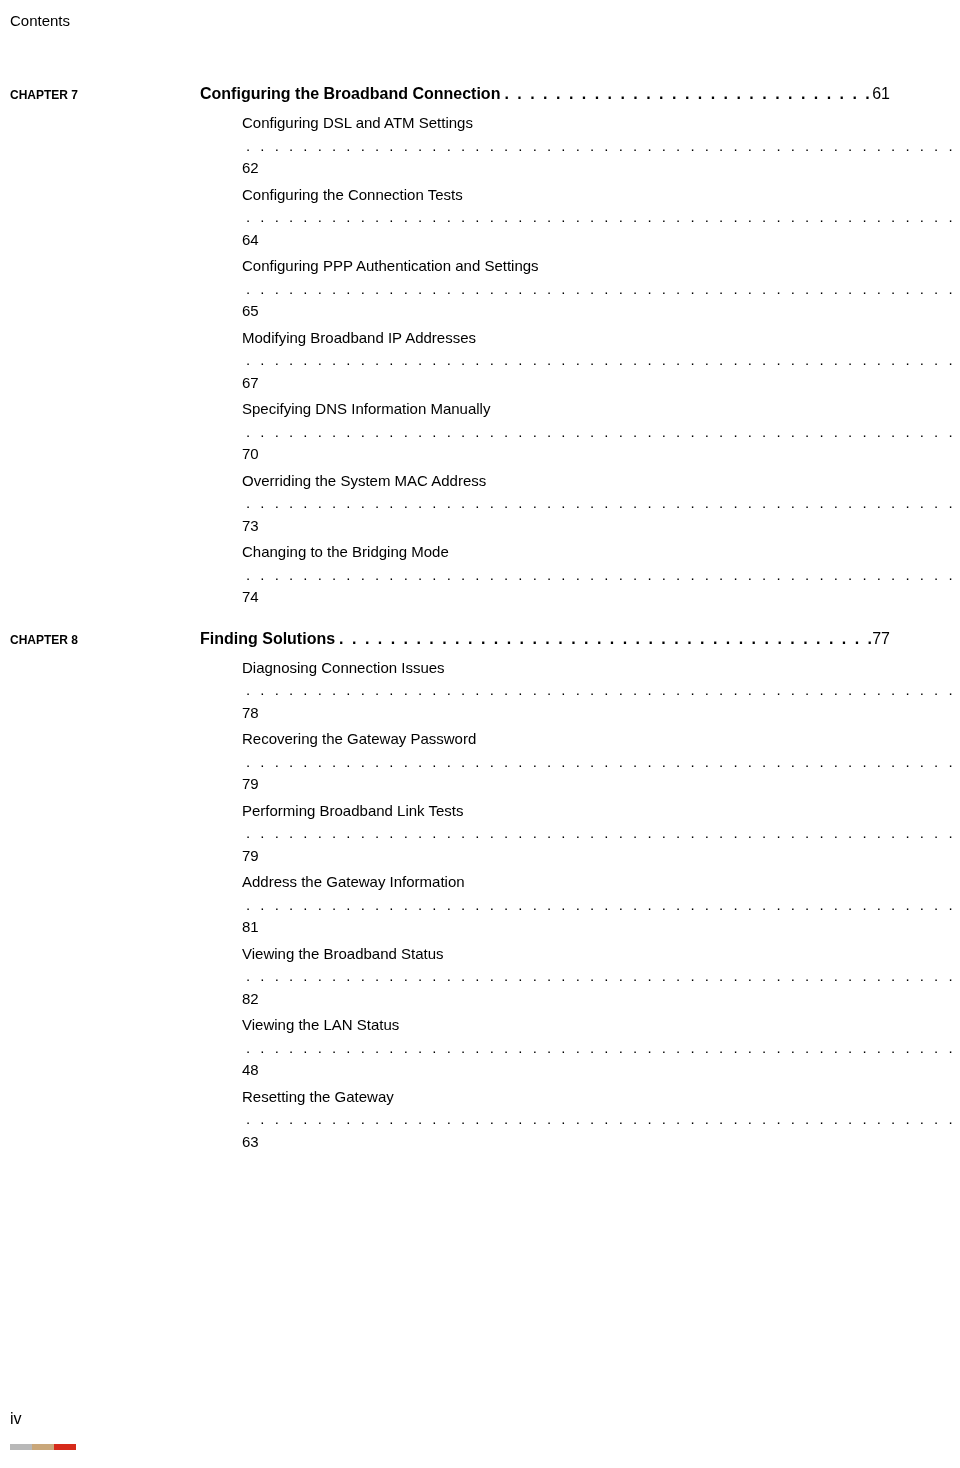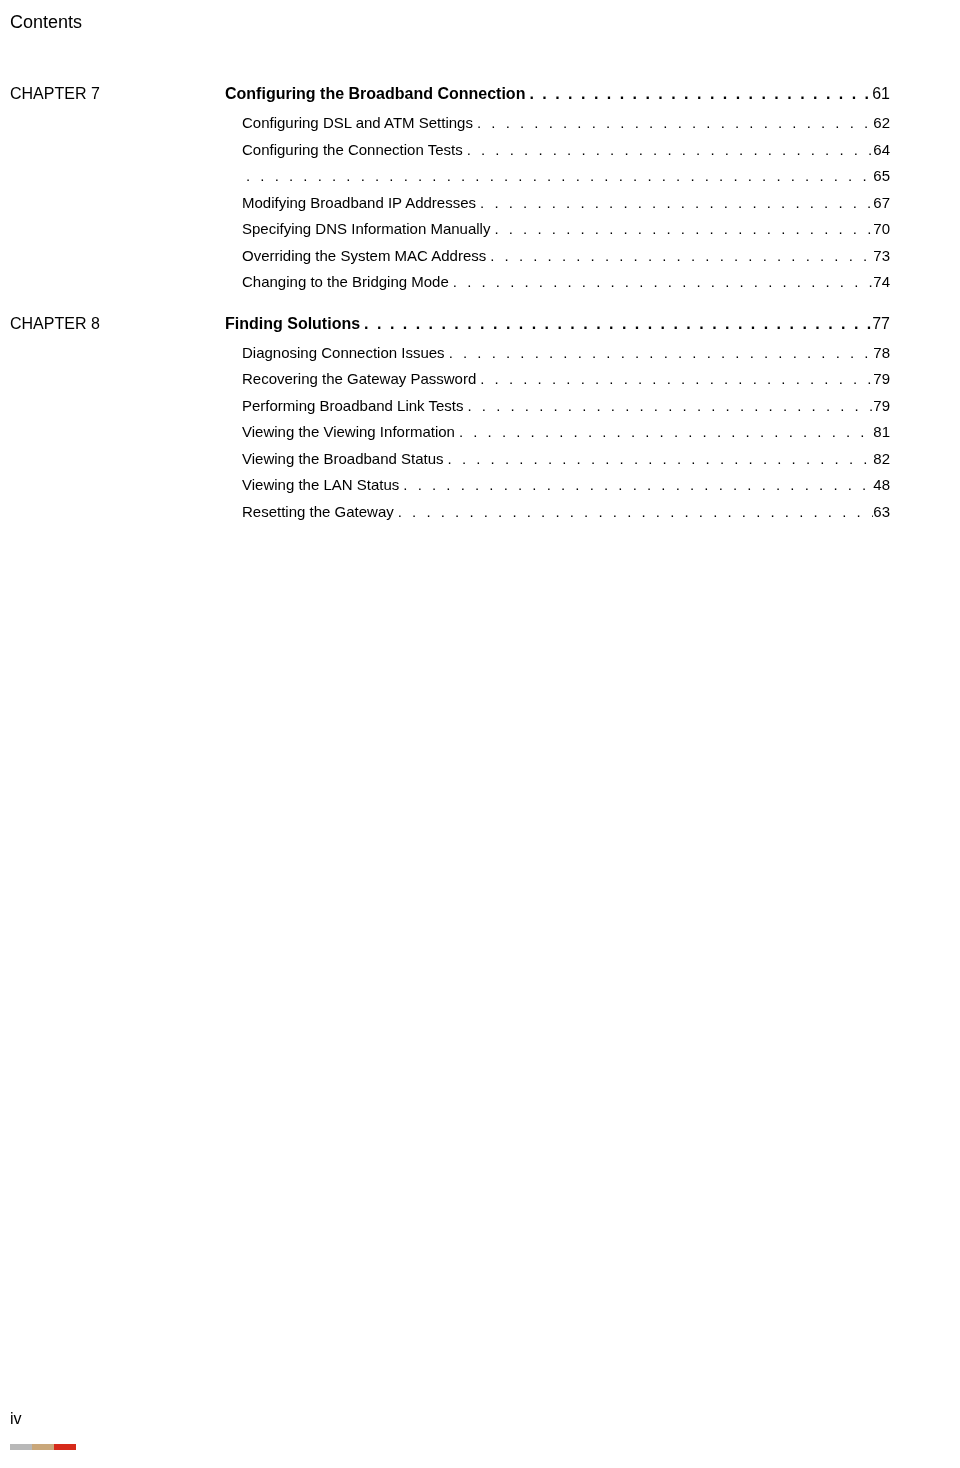--- a/index.html
+++ b/index.html
@@ -8,66 +8,66 @@
       height: 1468px;
       background: #fff;
       font-family: Arial, Helvetica, sans-serif;
       color: #000;
       position: relative;
     }
     .header {
       position: absolute;
       top: 12px;
       left: 10px;
-      font-size: 18px;
+      font-size: 15px;
     }
     .content {
       position: absolute;
       top: 82px;
       left: 10px;
       right: 60px;
     }
     .chapter-row {
       display: flex;
       align-items: baseline;
       margin-bottom: 6px;
     }
     .chapter-label {
-      font-weight: normal;
-      font-size: 16px;
+      font-weight: bold;
+      font-size: 12px;
       width: 190px;
       flex-shrink: 0;
     }
     .toc-line {
       display: flex;
       align-items: baseline;
       width: 690px;
       font-size: 16px;
       line-height: 1.5;
     }
     .toc-line.sub {
       margin-left: 232px;
       width: 648px;
       font-size: 15px;
       font-weight: normal;
     }
     .toc-title { white-space: nowrap; }
-    .toc-title.bold { font-weight: bold; margin-left: 25px; }
+    .toc-title.bold { font-weight: bold; }
     .toc-dots {
       flex: 1;
       overflow: hidden;
       white-space: nowrap;
       letter-spacing: 3px;
       padding: 0 4px;
     }
     .toc-dots.bold { font-weight: bold; letter-spacing: 2px; }
     .toc-page { white-space: nowrap; }
     .toc-page.bold { font-weight: normal; }
     .chapter-block { margin-bottom: 18px; }
-    .sub-entry { margin-bottom: 4px; }
+    .sub-entry { margin-bottom: 4px; flex-direction: column; }
     .footer {
       position: absolute;
       bottom: 40px;
       left: 10px;
       font-size: 16px;
     }
     .footer-bar {
       position: absolute;
       bottom: 18px;
       left: 10px;
@@ -100,20 +100,21 @@
       <span class="toc-title">Configuring DSL and ATM Settings</span>
       <span class="toc-dots">. . . . . . . . . . . . . . . . . . . . . . . . . . . . . . . . . . . . . . . . . . . . . . . . . . . . . . . . . . . . . . . . . . . . . . . .</span>
       <span class="toc-page">62</span>
     </div>
     <div class="sub-entry toc-line sub">
       <span class="toc-title">Configuring the Connection Tests</span>
       <span class="toc-dots">. . . . . . . . . . . . . . . . . . . . . . . . . . . . . . . . . . . . . . . . . . . . . . . . . . . . . . . . . . . . . . . . . . . . . . . .</span>
       <span class="toc-page">64</span>
     </div>
     <div class="sub-entry toc-line sub">
+      <span class="toc-title">Configuring PPP Authentication and Settings</span>
       <span class="toc-dots">. . . . . . . . . . . . . . . . . . . . . . . . . . . . . . . . . . . . . . . . . . . . . . . . . . . . . . . . . . . . . . . . . . . . . . . .</span>
       <span class="toc-page">65</span>
     </div>
     <div class="sub-entry toc-line sub">
       <span class="toc-title">Modifying Broadband IP Addresses</span>
       <span class="toc-dots">. . . . . . . . . . . . . . . . . . . . . . . . . . . . . . . . . . . . . . . . . . . . . . . . . . . . . . . . . . . . . . . . . . . . . . . .</span>
       <span class="toc-page">67</span>
     </div>
     <div class="sub-entry toc-line sub">
       <span class="toc-title">Specifying DNS Information Manually</span>
@@ -150,21 +151,21 @@
       <span class="toc-title">Recovering the Gateway Password</span>
       <span class="toc-dots">. . . . . . . . . . . . . . . . . . . . . . . . . . . . . . . . . . . . . . . . . . . . . . . . . . . . . . . . . . . . . . . . . . . . . . . .</span>
       <span class="toc-page">79</span>
     </div>
     <div class="sub-entry toc-line sub">
       <span class="toc-title">Performing Broadband Link Tests</span>
       <span class="toc-dots">. . . . . . . . . . . . . . . . . . . . . . . . . . . . . . . . . . . . . . . . . . . . . . . . . . . . . . . . . . . . . . . . . . . . . . . .</span>
       <span class="toc-page">79</span>
     </div>
     <div class="sub-entry toc-line sub">
-      <span class="toc-title">Viewing the Viewing Information</span>
+      <span class="toc-title">Address the Gateway Information</span>
       <span class="toc-dots">. . . . . . . . . . . . . . . . . . . . . . . . . . . . . . . . . . . . . . . . . . . . . . . . . . . . . . . . . . . . . . . . . . . . . . . .</span>
       <span class="toc-page">81</span>
     </div>
     <div class="sub-entry toc-line sub">
       <span class="toc-title">Viewing the Broadband Status</span>
       <span class="toc-dots">. . . . . . . . . . . . . . . . . . . . . . . . . . . . . . . . . . . . . . . . . . . . . . . . . . . . . . . . . . . . . . . . . . . . . . . .</span>
       <span class="toc-page">82</span>
     </div>
     <div class="sub-entry toc-line sub">
       <span class="toc-title">Viewing the LAN Status</span>

